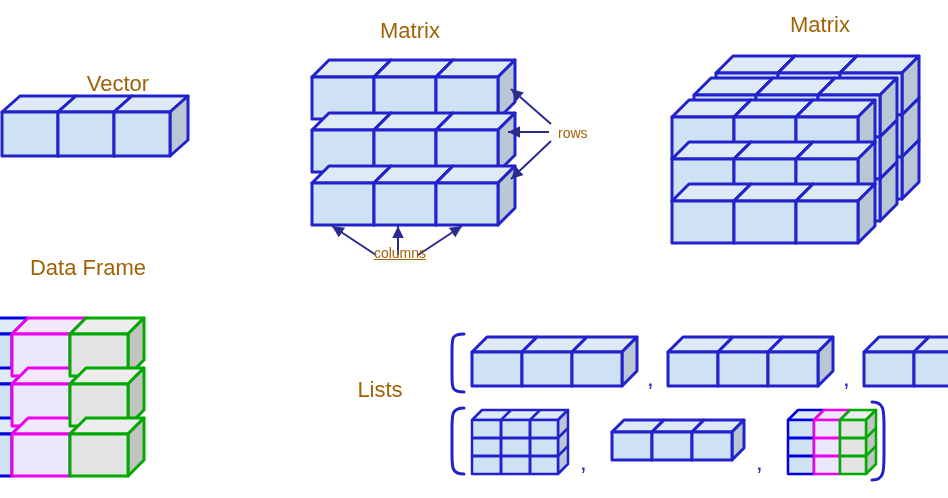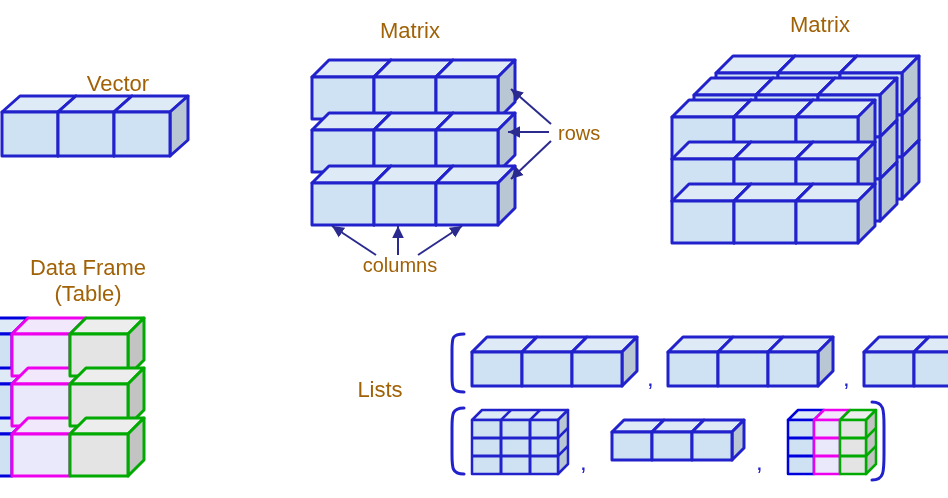--- a/index.html
+++ b/index.html
@@ -6,21 +6,21 @@
   body{
     width:948px;height:498px;position:relative;overflow:hidden;
     font-family:"Liberation Sans","DejaVu Sans",sans-serif;
     background:#ffffff;
   }
   .stage{position:absolute;left:0;top:0;width:948px;height:498px;overflow:hidden;}
   .label{
     position:absolute;color:#a16207;font-size:22px;line-height:26px;
     white-space:pre;text-align:center;font-family:"Liberation Sans","DejaVu Sans",sans-serif;
   }
-  .label.small{font-size:20px;}
+  .label.small{font-size:14px;}
   svg{display:block;overflow:visible;}
   .fig{position:absolute;}
 </style>
 </head>
 <body>
 
 <div class="stage">
 
   <div class="label" style="left:58px;top:55px;width:120px;margin-top:16px;">Vector</div>
 
@@ -129,21 +129,21 @@
       <defs>
         <marker id="ah2" markerWidth="7" markerHeight="7" refX="6" refY="3.5" orient="auto">
           <polygon points="6,3.5 0,0.6 0,6.4" fill="#2b2b8f"></polygon>
         </marker>
       </defs>
       <line x1="64" y1="33" x2="20" y2="4" stroke="#2b2b8f" stroke-width="2" marker-end="url(#ah2)"></line>
       <line x1="86" y1="33" x2="86" y2="4" stroke="#2b2b8f" stroke-width="2" marker-end="url(#ah2)"></line>
       <line x1="106" y1="33" x2="150" y2="4" stroke="#2b2b8f" stroke-width="2" marker-end="url(#ah2)"></line>
     </svg>
   </div>
-  <div class="label small" style="left:355px;top:252px;width:90px;">columns</div>
+  <div class="label small" style="left:355px;top:240px;width:90px;text-decoration:underline;">columns</div>
 
   <div class="label" style="left:760px;top:12px;width:120px;">Matrix</div>
 
   <div class="fig" style="left:660px;top:48px;">
     <svg width="270" height="215" viewBox="0 0 270 215">
 
       <g>
         <g>
           <polygon points="56,25 73,8 135,8 118,25" fill="#dfeaf7" stroke="#2222cc" stroke-width="3" stroke-linejoin="round"></polygon>
           <polygon points="118,25 135,8 135,50 118,67" fill="#b9c6d4" stroke="#2222cc" stroke-width="3" stroke-linejoin="round"></polygon>
@@ -219,21 +219,20 @@
           <rect x="74" y="153" width="62" height="42" fill="#cfe2f3" stroke="#2222cc" stroke-width="3" stroke-linejoin="round"></rect>
           <polygon points="136,153 153,136 215,136 198,153" fill="#dfeaf7" stroke="#2222cc" stroke-width="3" stroke-linejoin="round"></polygon>
           <polygon points="198,153 215,136 215,178 198,195" fill="#b9c6d4" stroke="#2222cc" stroke-width="3" stroke-linejoin="round"></polygon>
           <rect x="136" y="153" width="62" height="42" fill="#cfe2f3" stroke="#2222cc" stroke-width="3" stroke-linejoin="round"></rect>
         </g>
       </g>
     </svg>
   </div>
 
   <div class="label" style="left:8px;top:255px;width:160px;text-align:center;">Data Frame</div>
-  <div class="label" style="left:8px;top:281px;width:160px;">(Table)</div>
 
   <div class="fig" style="left:-58px;top:312px;">
     <svg width="240" height="186" viewBox="0 0 240 186">
 
       <g>
         <polygon points="12,22 28,6 86,6 70,22" fill="#dfeaf7" stroke="#0000dd" stroke-width="3" stroke-linejoin="round"></polygon>
         <rect x="12" y="22" width="58" height="42" fill="#cfe2f3" stroke="#0000dd" stroke-width="3" stroke-linejoin="round"></rect>
         <polygon points="12,72 28,56 86,56 70,72" fill="#dfeaf7" stroke="#0000dd" stroke-width="3" stroke-linejoin="round"></polygon>
         <rect x="12" y="72" width="58" height="42" fill="#cfe2f3" stroke="#0000dd" stroke-width="3" stroke-linejoin="round"></rect>
         <polygon points="12,122 28,106 86,106 70,122" fill="#dfeaf7" stroke="#0000dd" stroke-width="3" stroke-linejoin="round"></polygon>

